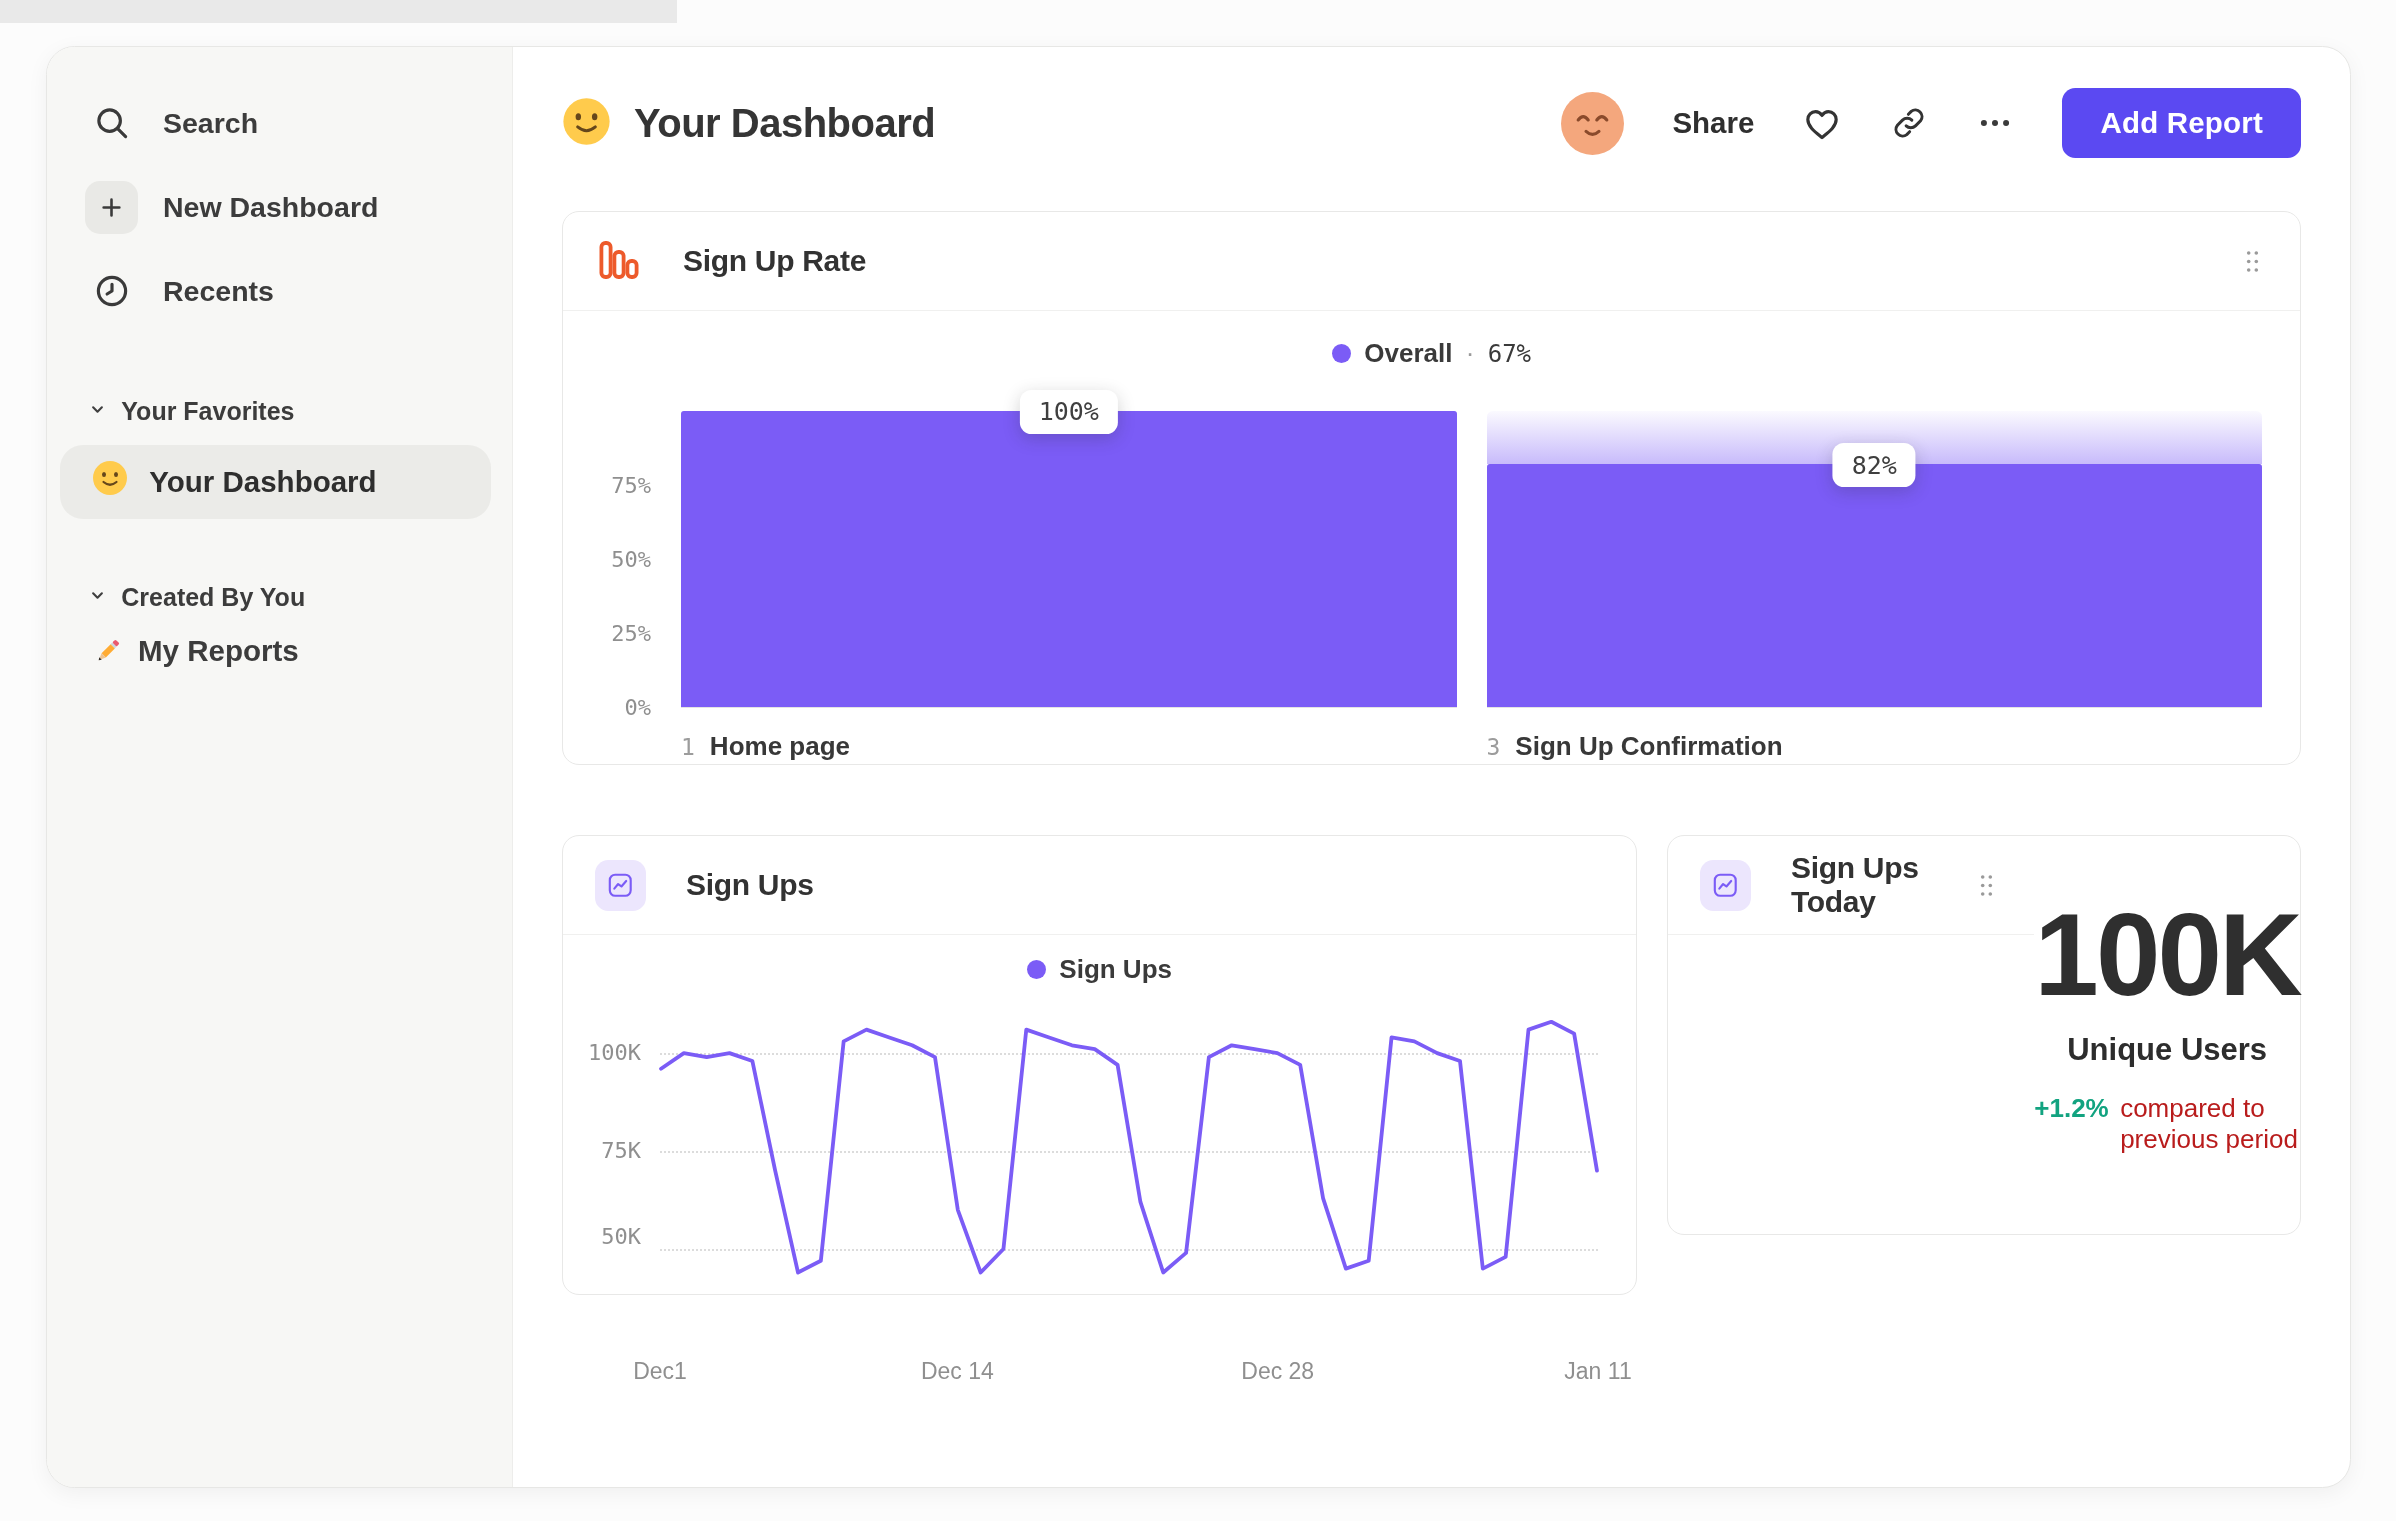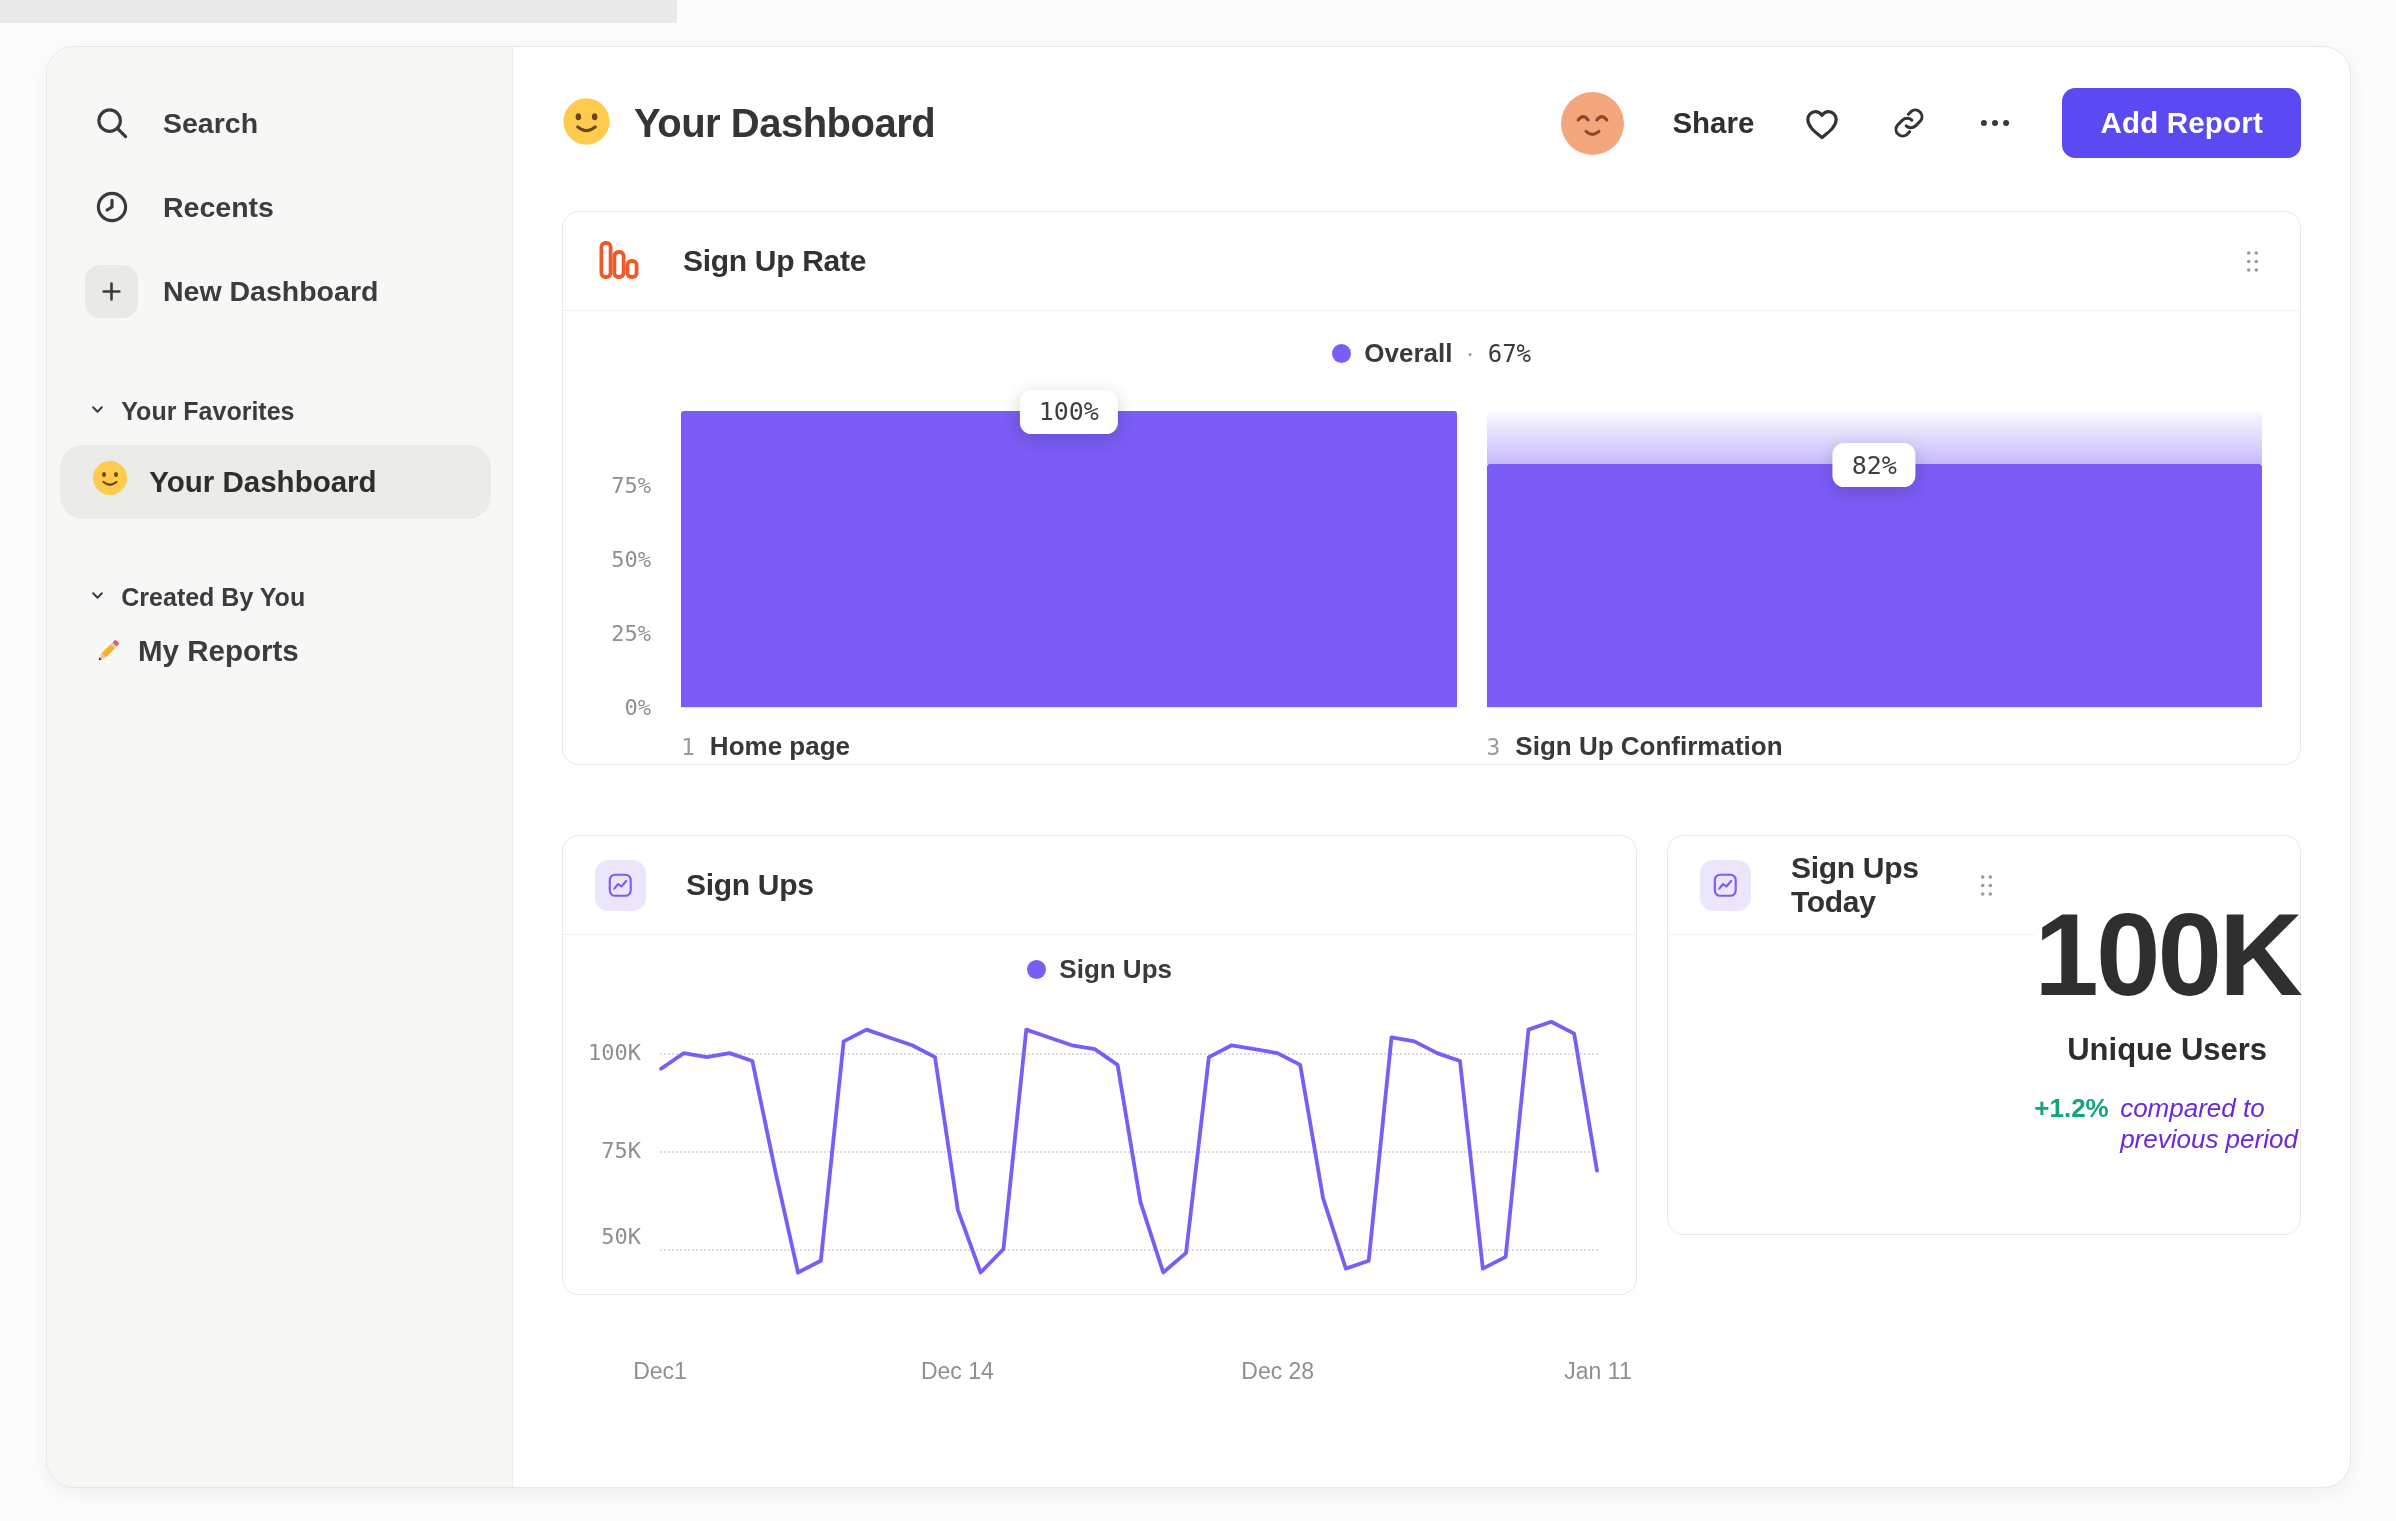--- a/index.html
+++ b/index.html
@@ -93,21 +93,21 @@
   .lc-ylabel { position:absolute; left:-97px; width:78px; text-align:right;
                font-family:"DejaVu Sans Mono",monospace; font-size:22px; color:#8f8f8f; }
   .lc-xlabels { position:relative; height:34px; margin:15px 38px 0 97px; }
   .lc-xlabel { position:absolute; transform:translateX(-50%); font-size:23px; color:#8f8f8f; white-space:nowrap; }
 
   .today-body { flex:1; display:flex; flex-direction:column; align-items:center; justify-content:center; margin-top:-19px; }
   .big-value { font-size:116px; font-weight:800; color:#2f2f2f; letter-spacing:-2.9px; line-height:1; }
   .big-sub { margin-top:19px; font-size:31px; font-weight:700; color:#2d2d2d; }
   .delta-row { margin-top:25px; font-size:26px; display:flex; gap:11.4px; align-items:baseline; }
   .delta { color:#12a380; font-weight:700; }
-  .delta-cap { color:#6d28d9;font-style:italic; }
+  .delta-cap { color:#b91c1c; }
 </style>
 </head>
 <body>
 
 <div class="top-strip"></div>
 
 <div class="app">
 
   <nav class="sidebar">
     <div class="nav-item">
@@ -115,37 +115,37 @@
         <svg viewBox="0 0 24 24" width="38" height="38">
             <circle cx="10.5" cy="10.5" r="6.8" fill="none" stroke="#3a3a3a" stroke-width="2"></circle>
             <line x1="15.7" y1="15.7" x2="20.6" y2="20.6" stroke="#3a3a3a" stroke-width="2" stroke-linecap="round"></line>
           </svg>
       </span>
       <span>Search</span>
     </div>
 
     <div class="nav-item">
       <span class="nav-icon">
+        <span class="plus-tile">
+          <svg viewBox="0 0 24 24" width="27" height="27">
+              <path d="M12 5v14M5 12h14" stroke="#3a3a3a" stroke-width="2.3" stroke-linecap="round"></path>
+            </svg>
+        </span>
+      </span>
+      <span>New Dashboard</span>
+    </div>
+
+    <div class="nav-item">
+      <span class="nav-icon">
         <svg viewBox="0 0 24 24" width="38" height="38">
             <circle cx="12" cy="12" r="8.6" fill="none" stroke="#3a3a3a" stroke-width="2"></circle>
             <polyline points="12,7.8 12,12 8.9,13.9" fill="none" stroke="#3a3a3a" stroke-width="2" stroke-linecap="round" stroke-linejoin="round"></polyline>
           </svg>
       </span>
       <span>Recents</span>
-    </div>
-
-    <div class="nav-item">
-      <span class="nav-icon">
-        <span class="plus-tile">
-          <svg viewBox="0 0 24 24" width="27" height="27">
-              <path d="M12 5v14M5 12h14" stroke="#3a3a3a" stroke-width="2.3" stroke-linecap="round"></path>
-            </svg>
-        </span>
-      </span>
-      <span>New Dashboard</span>
     </div>
 
     <div class="section">
       <div class="section-head">
         <span>
           <svg viewBox="0 0 24 24" width="21" height="21">
               <path d="M7 9.5l5 5 5-5" fill="none" stroke="#3f3f3f" stroke-width="2.4" stroke-linecap="round" stroke-linejoin="round"></path>
             </svg>
         </span>
         <span>Your Favorites</span>

